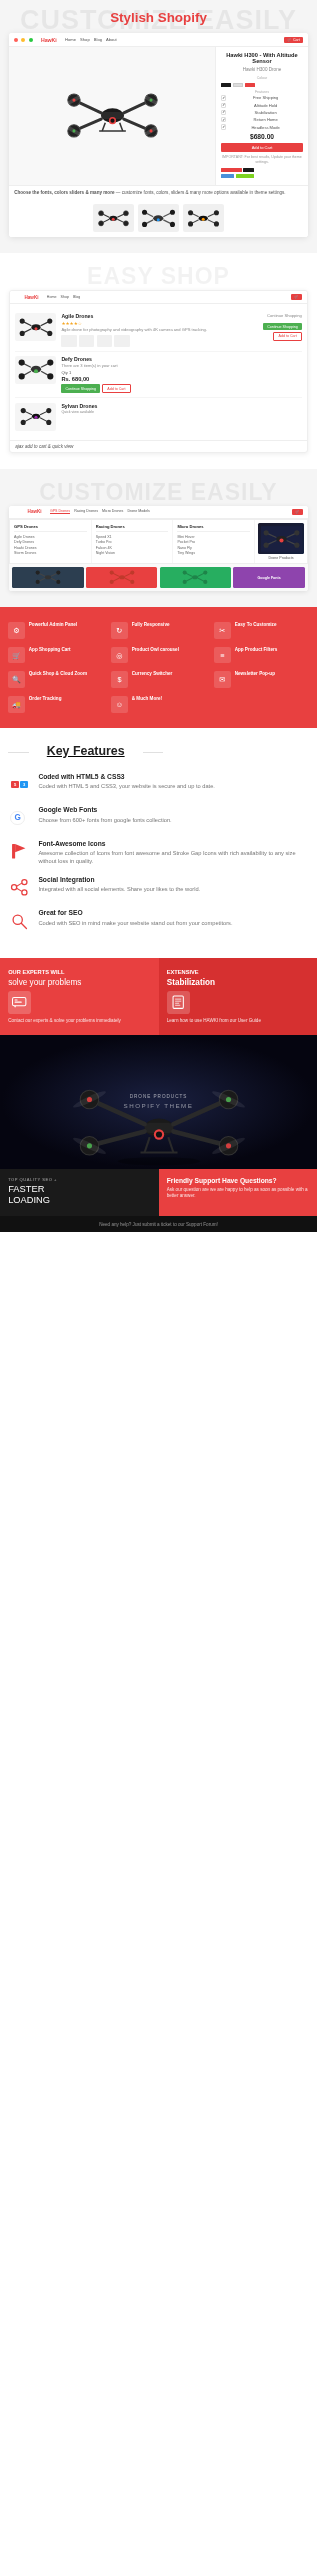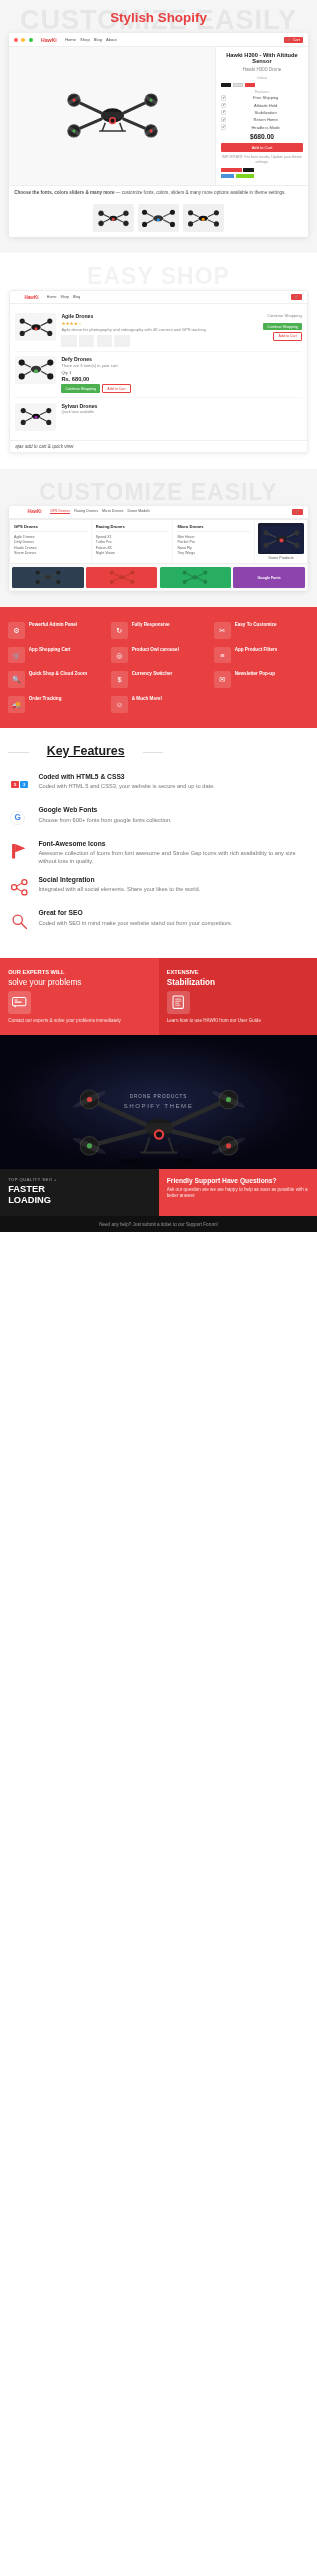--- a/index.html
+++ b/index.html
@@ -461,21 +461,21 @@
     }
     .bottom-badge {
       font-size: 4.1px;
       color: rgba(255,255,255,0.6);
       margin-bottom: 2.1px;
       text-transform: uppercase;
       letter-spacing: 0.5px;
     }
     .bottom-title {
       font-size: 9.3px;
-      font-weight: 700;
+      font-weight: 400;
       color: #fff;
       line-height: 1.2;
       margin-bottom: 2.1px;
     }
     .bottom-right-title { font-size: 6.7px; font-weight: 700; color: #fff; margin-bottom: 3.1px; }
     .bottom-right-desc { font-size: 4.6px; color: rgba(255,255,255,0.85); line-height: 1.4; }
 
     
     .section-footer {
       background: #111;

